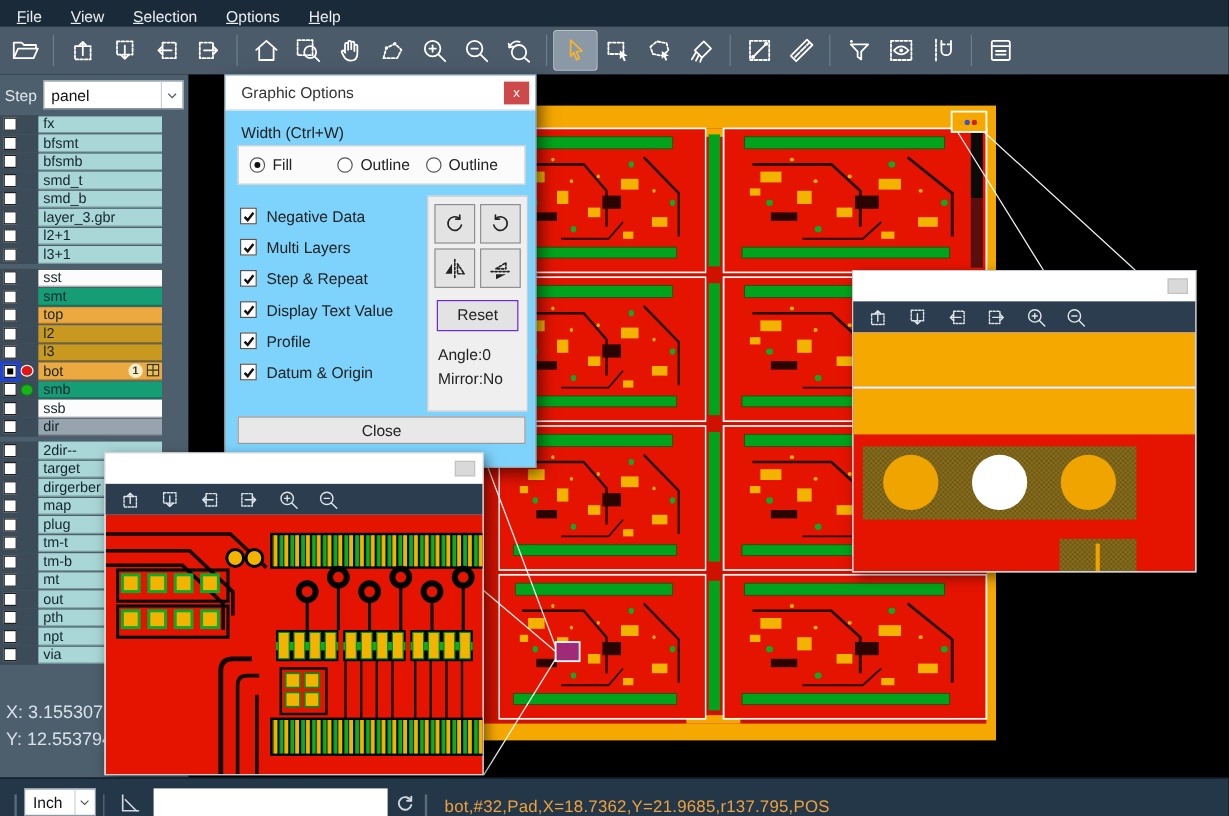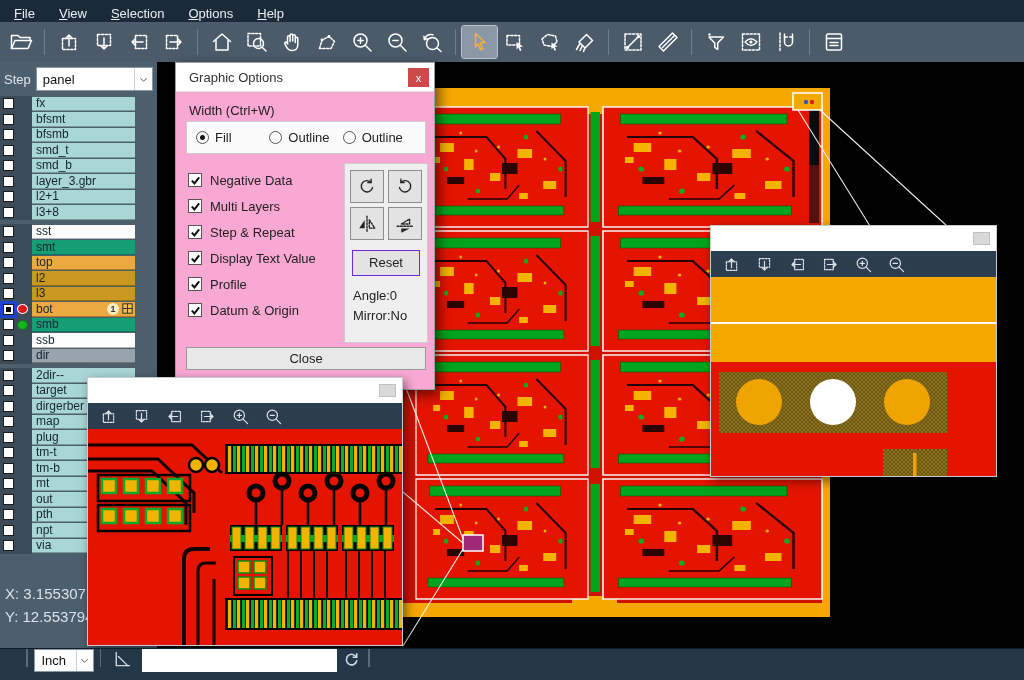--- a/index.html
+++ b/index.html
@@ -35,21 +35,21 @@
 .chip{width:103px;height:14.5px;font-size:12px;color:#14242e;display:flex;align-items:center;padding:0 2px 0 4px;border-bottom:1px solid rgba(0,0,0,.28)}
 .lname{flex:1;white-space:nowrap;overflow:hidden}
 .c-cyan{background:#a9d6d6}.c-white{background:#fcfcfc}.c-green{background:#159e76}
 .c-orange{background:#eba93f}.c-darkorange{background:#c9991f}.c-gray{background:#97a4ae}
 .badge{width:12px;height:12px;border-radius:50%;background:#f6ecc4;color:#3a3a3a;font-size:9px;font-weight:bold;display:flex;align-items:center;justify-content:center;margin-right:3px;flex:none}
 .gridico{width:11px;height:11px;flex:none}
 .coords{position:absolute;left:5px;bottom:20px;color:#d9e2ea;font-size:15px;line-height:23px;white-space:nowrap}
 
 #canvas{position:absolute;left:157px;top:62px;width:867px;height:586px;background:#000;z-index:1}
 
-#dialog{position:absolute;left:175px;top:62px;width:260px;height:328px;background:#f9a8d4;border:1px solid #9aa0a6;box-shadow:4px 5px 12px rgba(0,0,0,.55);z-index:10;color:#222;font-size:13px}
+#dialog{position:absolute;left:187px;top:62px;width:260px;height:328px;background:#7dd3fc;border:1px solid #9aa0a6;box-shadow:4px 5px 12px rgba(0,0,0,.55);z-index:10;color:#222;font-size:13px}
 .dlg-title{height:29px;background:#fff;border-bottom:1px solid #e2e2e2;display:flex;align-items:center;padding-left:13px;color:#333}
 .dlg-close{position:absolute;right:5px;top:5px;width:21px;height:19px;background:#ce4a4a;color:#fff;font-size:11px;display:flex;align-items:center;justify-content:center;cursor:default}
 .dlg-width{position:absolute;left:13px;top:40px}
 .radio-box{position:absolute;left:10px;top:58px;width:240px;height:33px;border:1px solid #ccc;background:#fbfbfb;display:flex;align-items:center;padding:0 9px}
 .radio-item{display:flex;align-items:center;gap:6px;flex:1}
 .radio-circle{width:13px;height:13px;border-radius:50%;border:1px solid #555;background:#fff;position:relative;flex:none}
 .radio-circle.on::after{content:"";position:absolute;inset:3px;border-radius:50%;background:#111}
 #dlg-checks{position:absolute;left:12px;top:104px;width:150px}
 .check-item{display:flex;align-items:center;gap:8px;height:26px}
 .checkbox{width:14px;height:14px;background:#fff;border:1px solid #555;flex:none;display:flex;align-items:center;justify-content:center}
@@ -68,21 +68,21 @@
 .pp-title{height:25px;background:#fff;position:relative}
 .pp-btn{position:absolute;right:6px;top:6px;width:17px;height:13px;background:#d9d9d9;border:1px solid #c2c2c2}
 .pp-toolbar{height:26px;background:#2b3d4e;display:flex;align-items:center;gap:7px;padding:0 7px}
 .pp-toolbar .tbtn{width:26px;height:22px;color:#dde4ea}
 .pp-toolbar svg{width:19px;height:19px}
 .pp-content{position:relative;overflow:hidden}
 #popup-left .pp-content{height:216px}
 #popup-right .pp-content{height:199px}
 .pp-content svg{display:block}
 
-#statusbar{position:absolute;left:0;top:648px;width:100%;height:32px;background:#233748;border-top:1px solid #101e2a;display:flex;align-items:flex-start;padding-left:20px;z-index:30}
+#statusbar{position:absolute;left:0;top:648px;width:100%;height:32px;background:#233748;border-top:1px solid #101e2a;display:flex;align-items:flex-end;padding-left:6px;z-index:30}
 .sb-sep{width:1.5px;height:18px;background:#5a6b79;margin:0 6px;flex:none}
 .unit-select{width:60px;height:23px;background:#fff;border:1px solid #8a98a4;display:flex;align-items:center;justify-content:space-between;font-size:13px;color:#111;padding-left:7px;flex:none}
 .unit-chev{width:17px;height:100%;display:flex;align-items:center;justify-content:center;border-left:1px solid #c9d2d8}
 .unit-chev svg{width:11px;height:11px;stroke:#44525e;fill:none;stroke-width:2}
 .sb-icon{color:#cfd8e0;display:flex;align-items:center;margin-left:4px}
 .sb-icon svg{width:21px;height:21px}
 .sb-input{width:195px;height:23px;margin-left:10px;border:none;background:#fff;font-size:13px;padding:0 5px;font-family:"Liberation Sans",sans-serif}
 .sb-status{color:#efa13d;font-size:14px;margin-left:9px;white-space:nowrap;letter-spacing:.2px}
 </style>
 </head>
@@ -313,21 +313,21 @@
             </div>
             <div class="chip c-cyan">
               <span class="lname">l2+1</span>
             </div>
           </div>
           <div class="layer-row">
             <div class="cbcell">
               <span class="cb"></span>
             </div>
             <div class="chip c-cyan">
-              <span class="lname">l3+8</span>
+              <span class="lname">l3+1</span>
             </div>
           </div>
         </div>
         <div class="layer-group">
           <div class="layer-row">
             <div class="cbcell">
               <span class="cb"></span>
             </div>
             <div class="chip c-white">
               <span class="lname">sst</span>
@@ -903,15 +903,16 @@
         </svg>
     </span>
     <input class="sb-input" value="" style="">
     <span class="sb-icon">
       <svg viewBox="0 0 24 24" fill="none" stroke="currentColor" stroke-width="1.8" stroke-linecap="round" stroke-linejoin="round">
           <path d="M17.6 9.5a6 6 0 1 0 .4 4"></path>
           <path d="M18 5.5v4h-4"></path>
         </svg>
     </span>
     <span class="sb-sep"></span>
+    <span class="sb-status">bot,#32,Pad,X=18.7362,Y=21.9685,r137.795,POS</span>
   </div>
 
 </div>
 
 </body></html>

